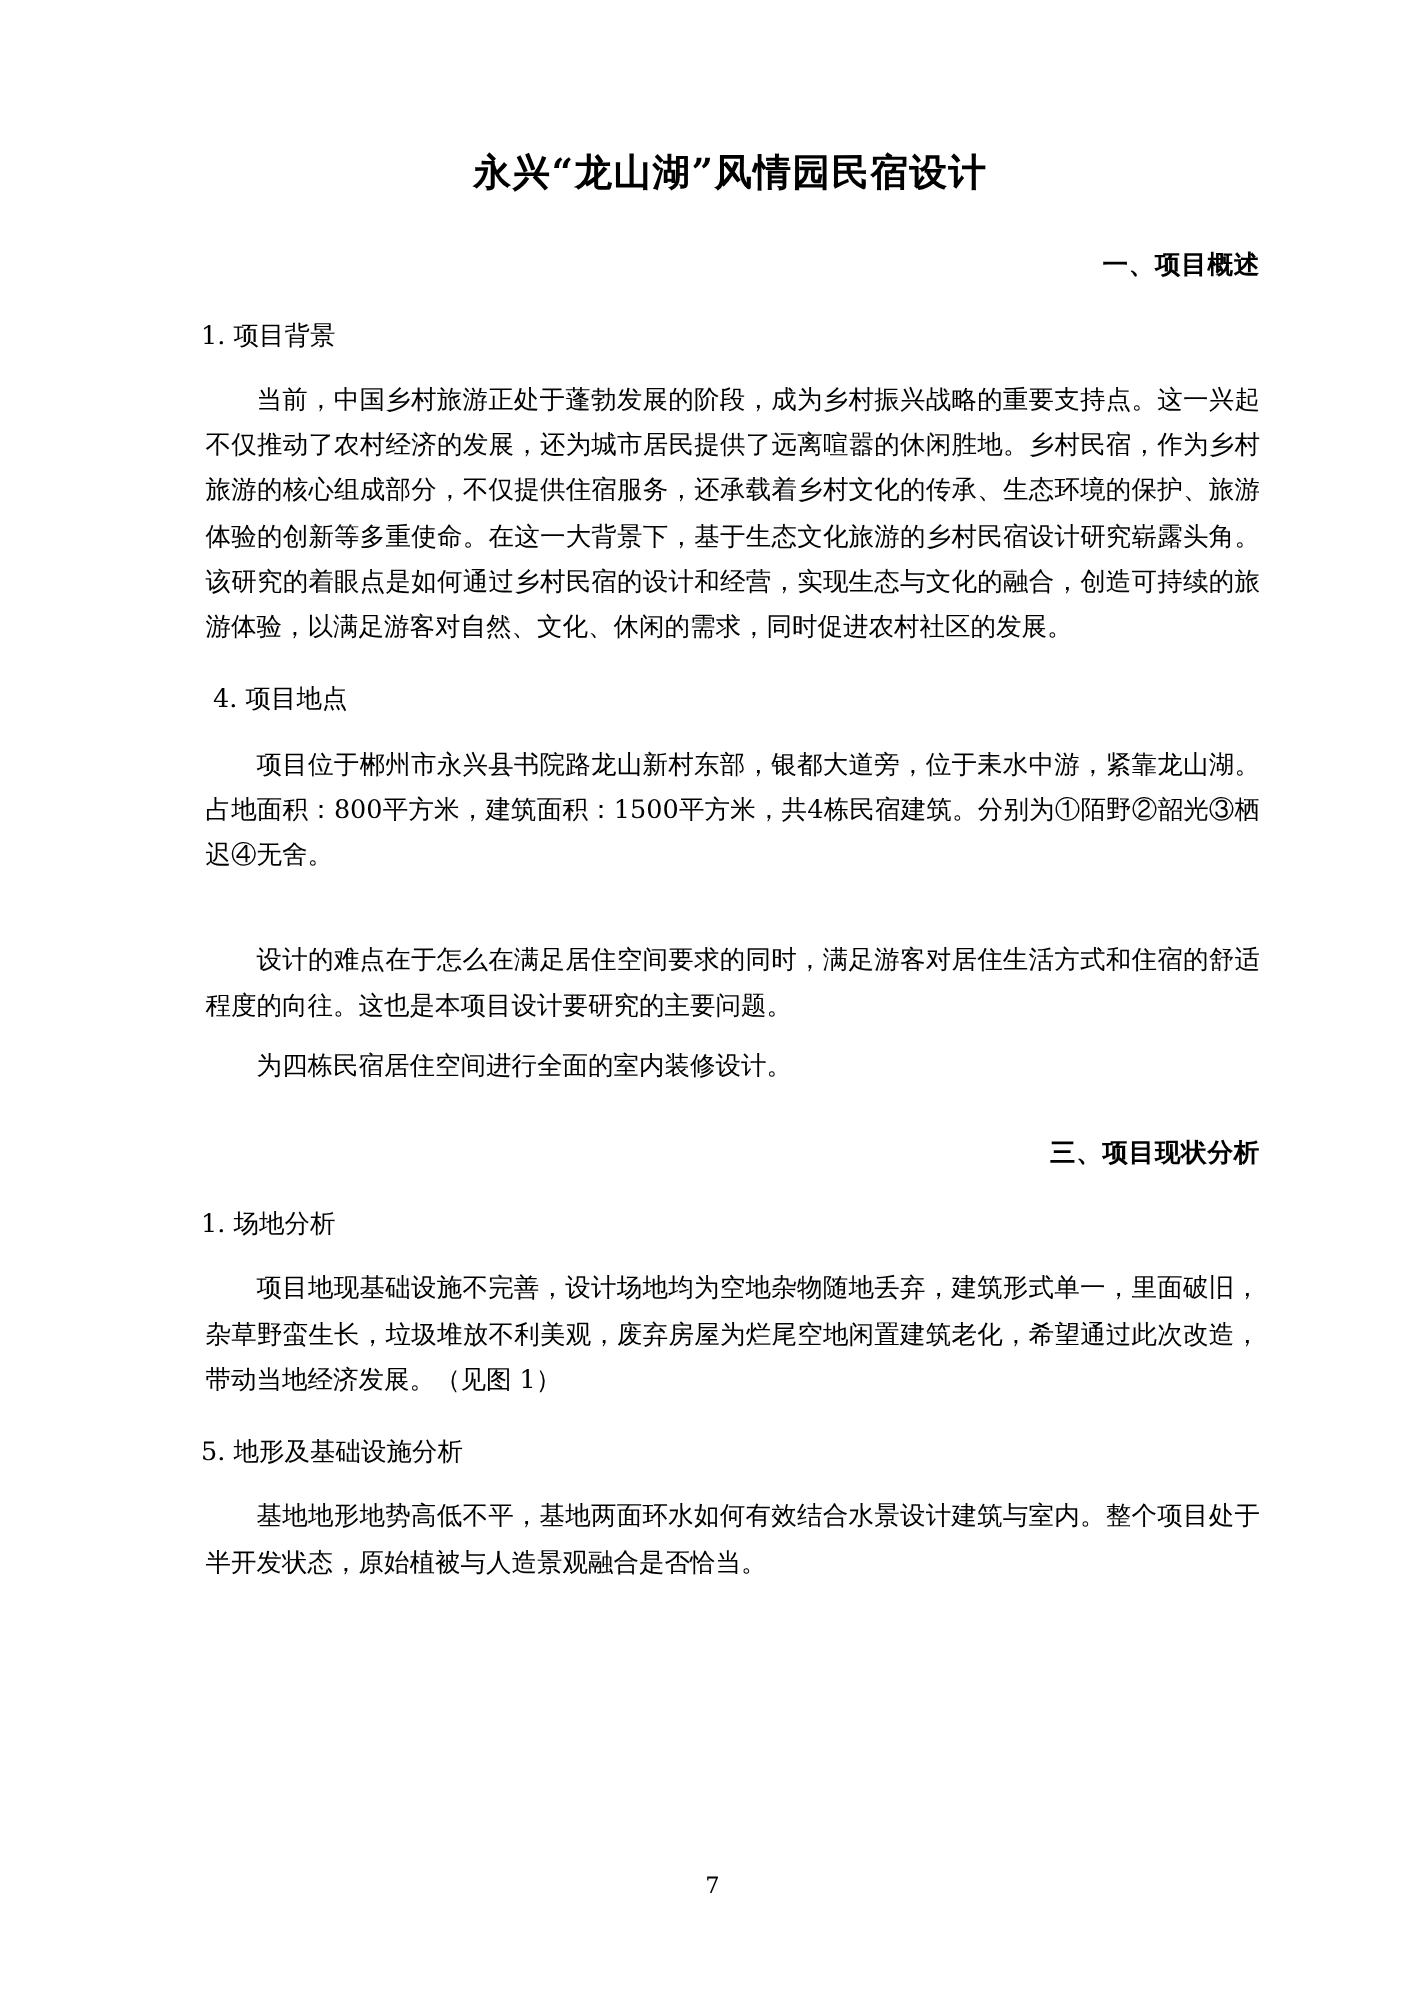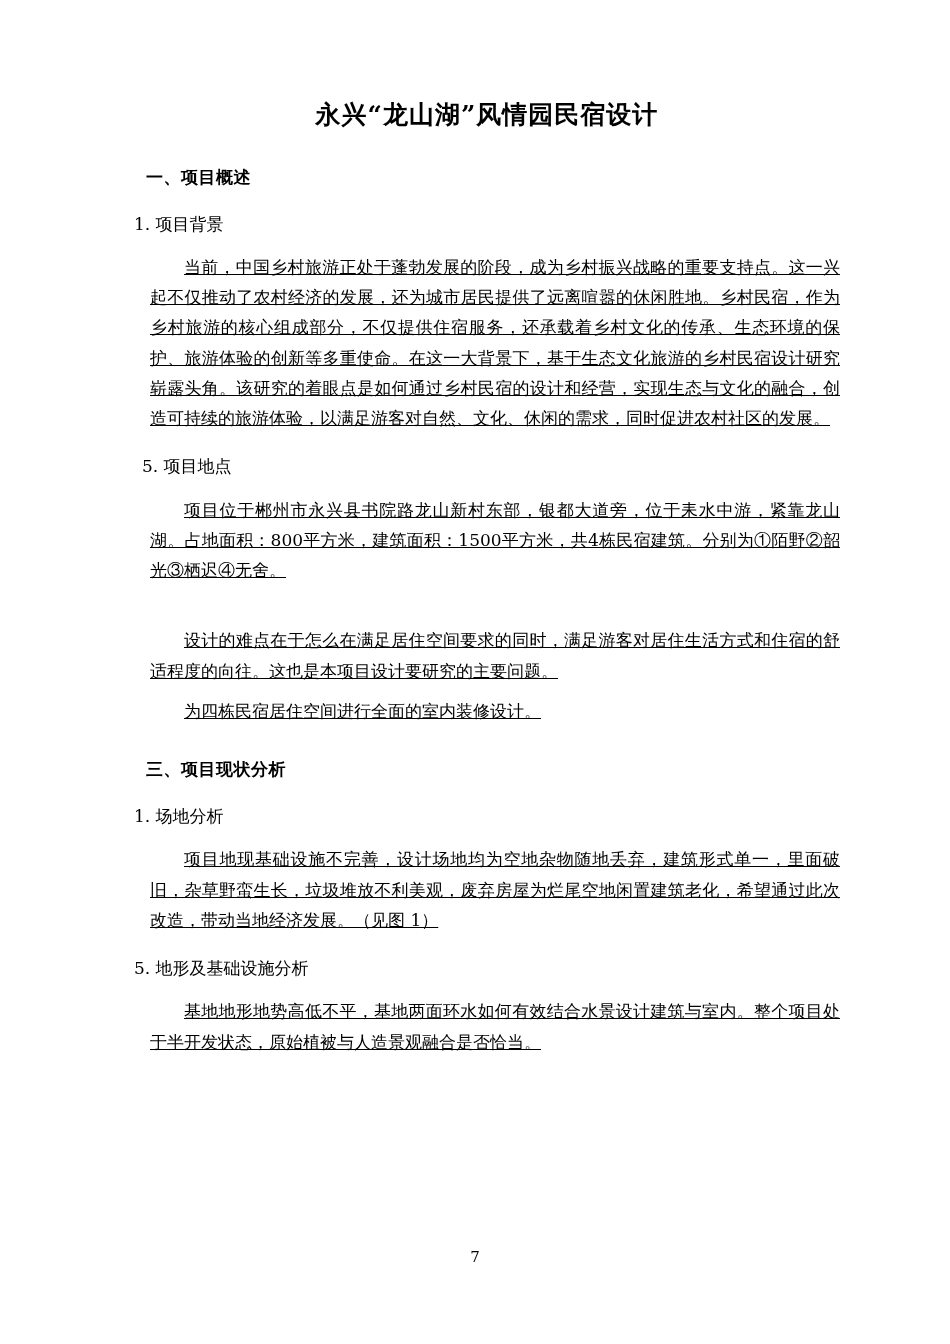--- a/index.html
+++ b/index.html
@@ -38,37 +38,37 @@
     letter-spacing: 1px;
     line-height: 1.5;
     margin: 0 0 48px 0;
   }
   h2.section {
     font-size: 17px;
     font-weight: bold;
     margin: 0 0 20px 12px;
     line-height: 1.6;
     letter-spacing: 0.5px;
+    text-align: right;
   }
   .sub-head {
     font-size: 17px;
     margin: 0 0 14px 0;
     line-height: 1.6;
   }
   .sub-head.indent1 {
     padding-left: 8px;
   }
   p.body {
     font-size: 17px;
     line-height: 1.78;
-    margin: 0 0 10px 16px;
+    margin: 0 0 10px 3px;
     text-align: justify;
     text-justify: inter-ideograph;
     text-indent: 2em;
-    text-decoration: underline;
   }
   .gap-lg { height: 30px; }
   .gap-md { height: 20px; }
   .gap-sm { height: 10px; }
   .page-number {
     position: absolute;
     left: 0;
     right: 0;
     top: 1248px;
     text-align: center;
@@ -81,21 +81,21 @@
 
 <div class="page">
   <div class="content">
 
     <div class="doc-title">永兴“龙山湖”风情园民宿设计</div>
 
     <h2 class="section">一、项目概述</h2>
     <div class="sub-head">1. 项目背景</div>
     <p class="body">当前，中国乡村旅游正处于蓬勃发展的阶段，成为乡村振兴战略的重要支持点。这一兴起不仅推动了农村经济的发展，还为城市居民提供了远离喧嚣的休闲胜地。乡村民宿，作为乡村旅游的核心组成部分，不仅提供住宿服务，还承载着乡村文化的传承、生态环境的保护、旅游体验的创新等多重使命。在这一大背景下，基于生态文化旅游的乡村民宿设计研究崭露头角。该研究的着眼点是如何通过乡村民宿的设计和经营，实现生态与文化的融合，创造可持续的旅游体验，以满足游客对自然、文化、休闲的需求，同时促进农村社区的发展。</p>
     <div class="gap-sm"></div>
-    <div class="sub-head indent1">5. 项目地点</div>
+    <div class="sub-head indent1">4. 项目地点</div>
     <p class="body">项目位于郴州市永兴县书院路龙山新村东部，银都大道旁，位于耒水中游，紧靠龙山湖。占地面积：800平方米，建筑面积：1500平方米，共4栋民宿建筑。分别为①陌野②韶光③栖迟④无舍。</p>
 
     <div class="gap-lg"></div>
 
     <p class="body">设计的难点在于怎么在满足居住空间要求的同时，满足游客对居住生活方式和住宿的舒适程度的向往。这也是本项目设计要研究的主要问题。</p>
     <p class="body">为四栋民宿居住空间进行全面的室内装修设计。</p>
 
     <div class="gap-md"></div>
 
     <h2 class="section">三、项目现状分析</h2>

